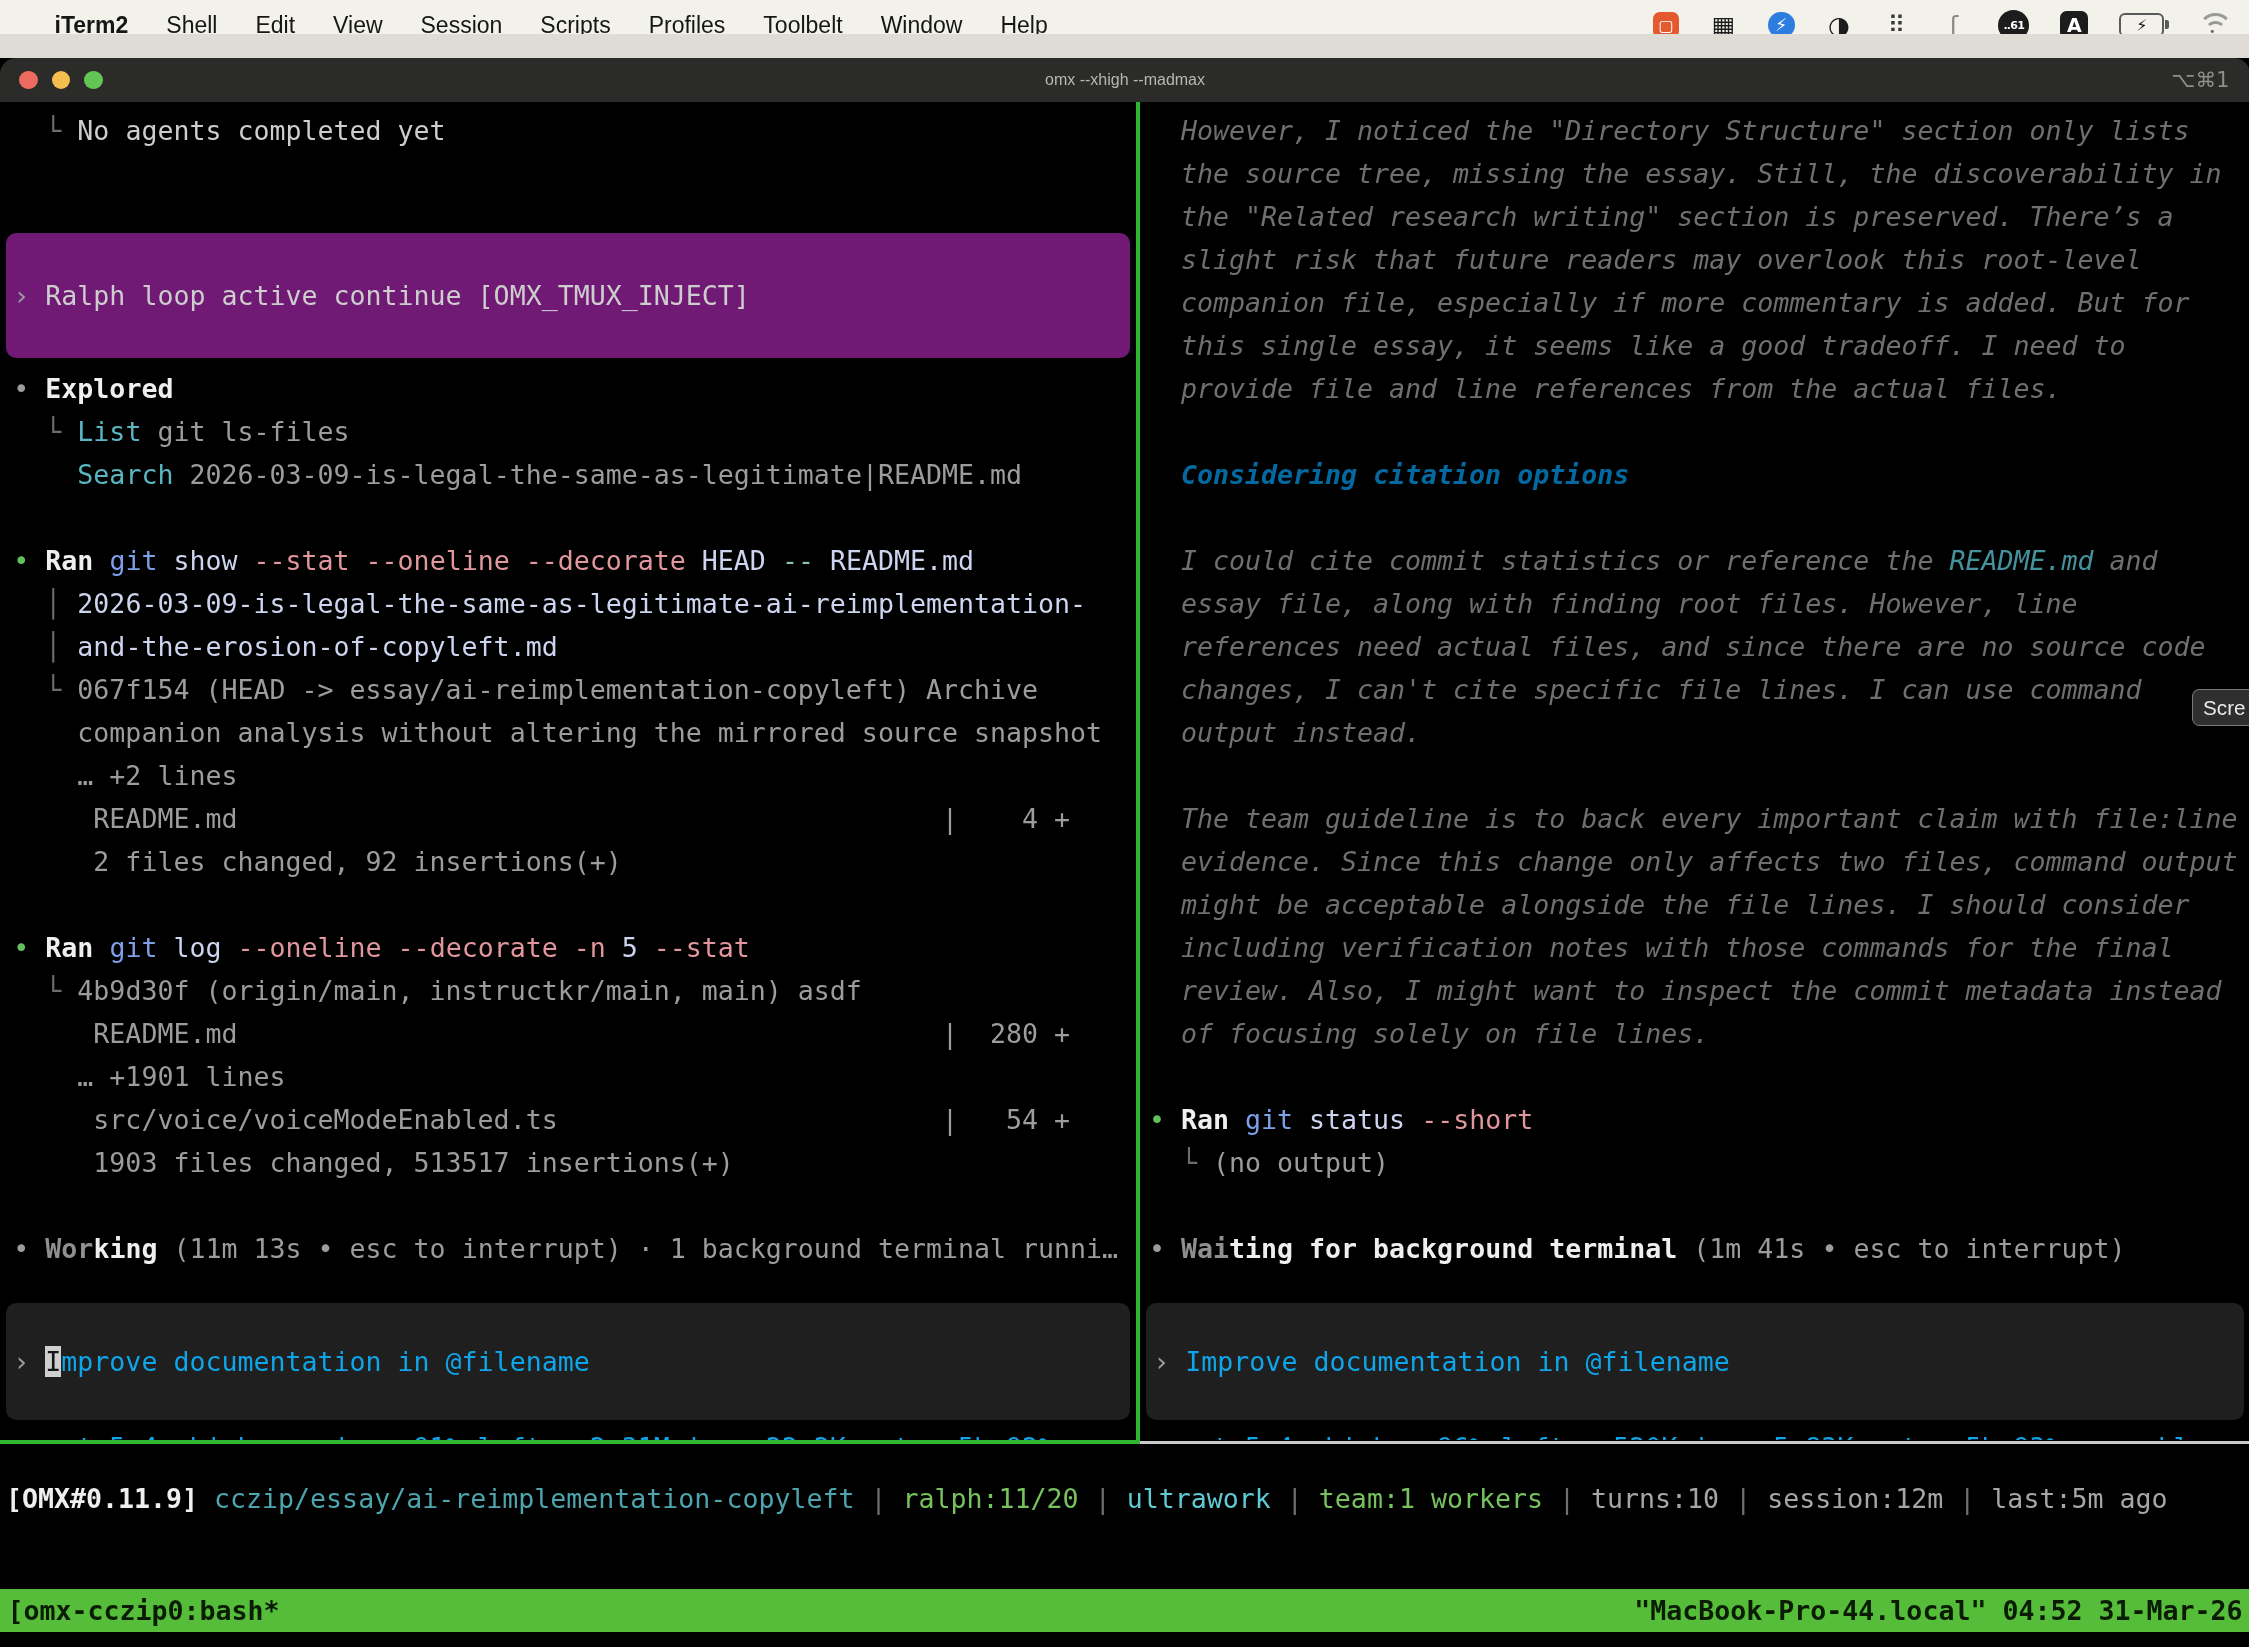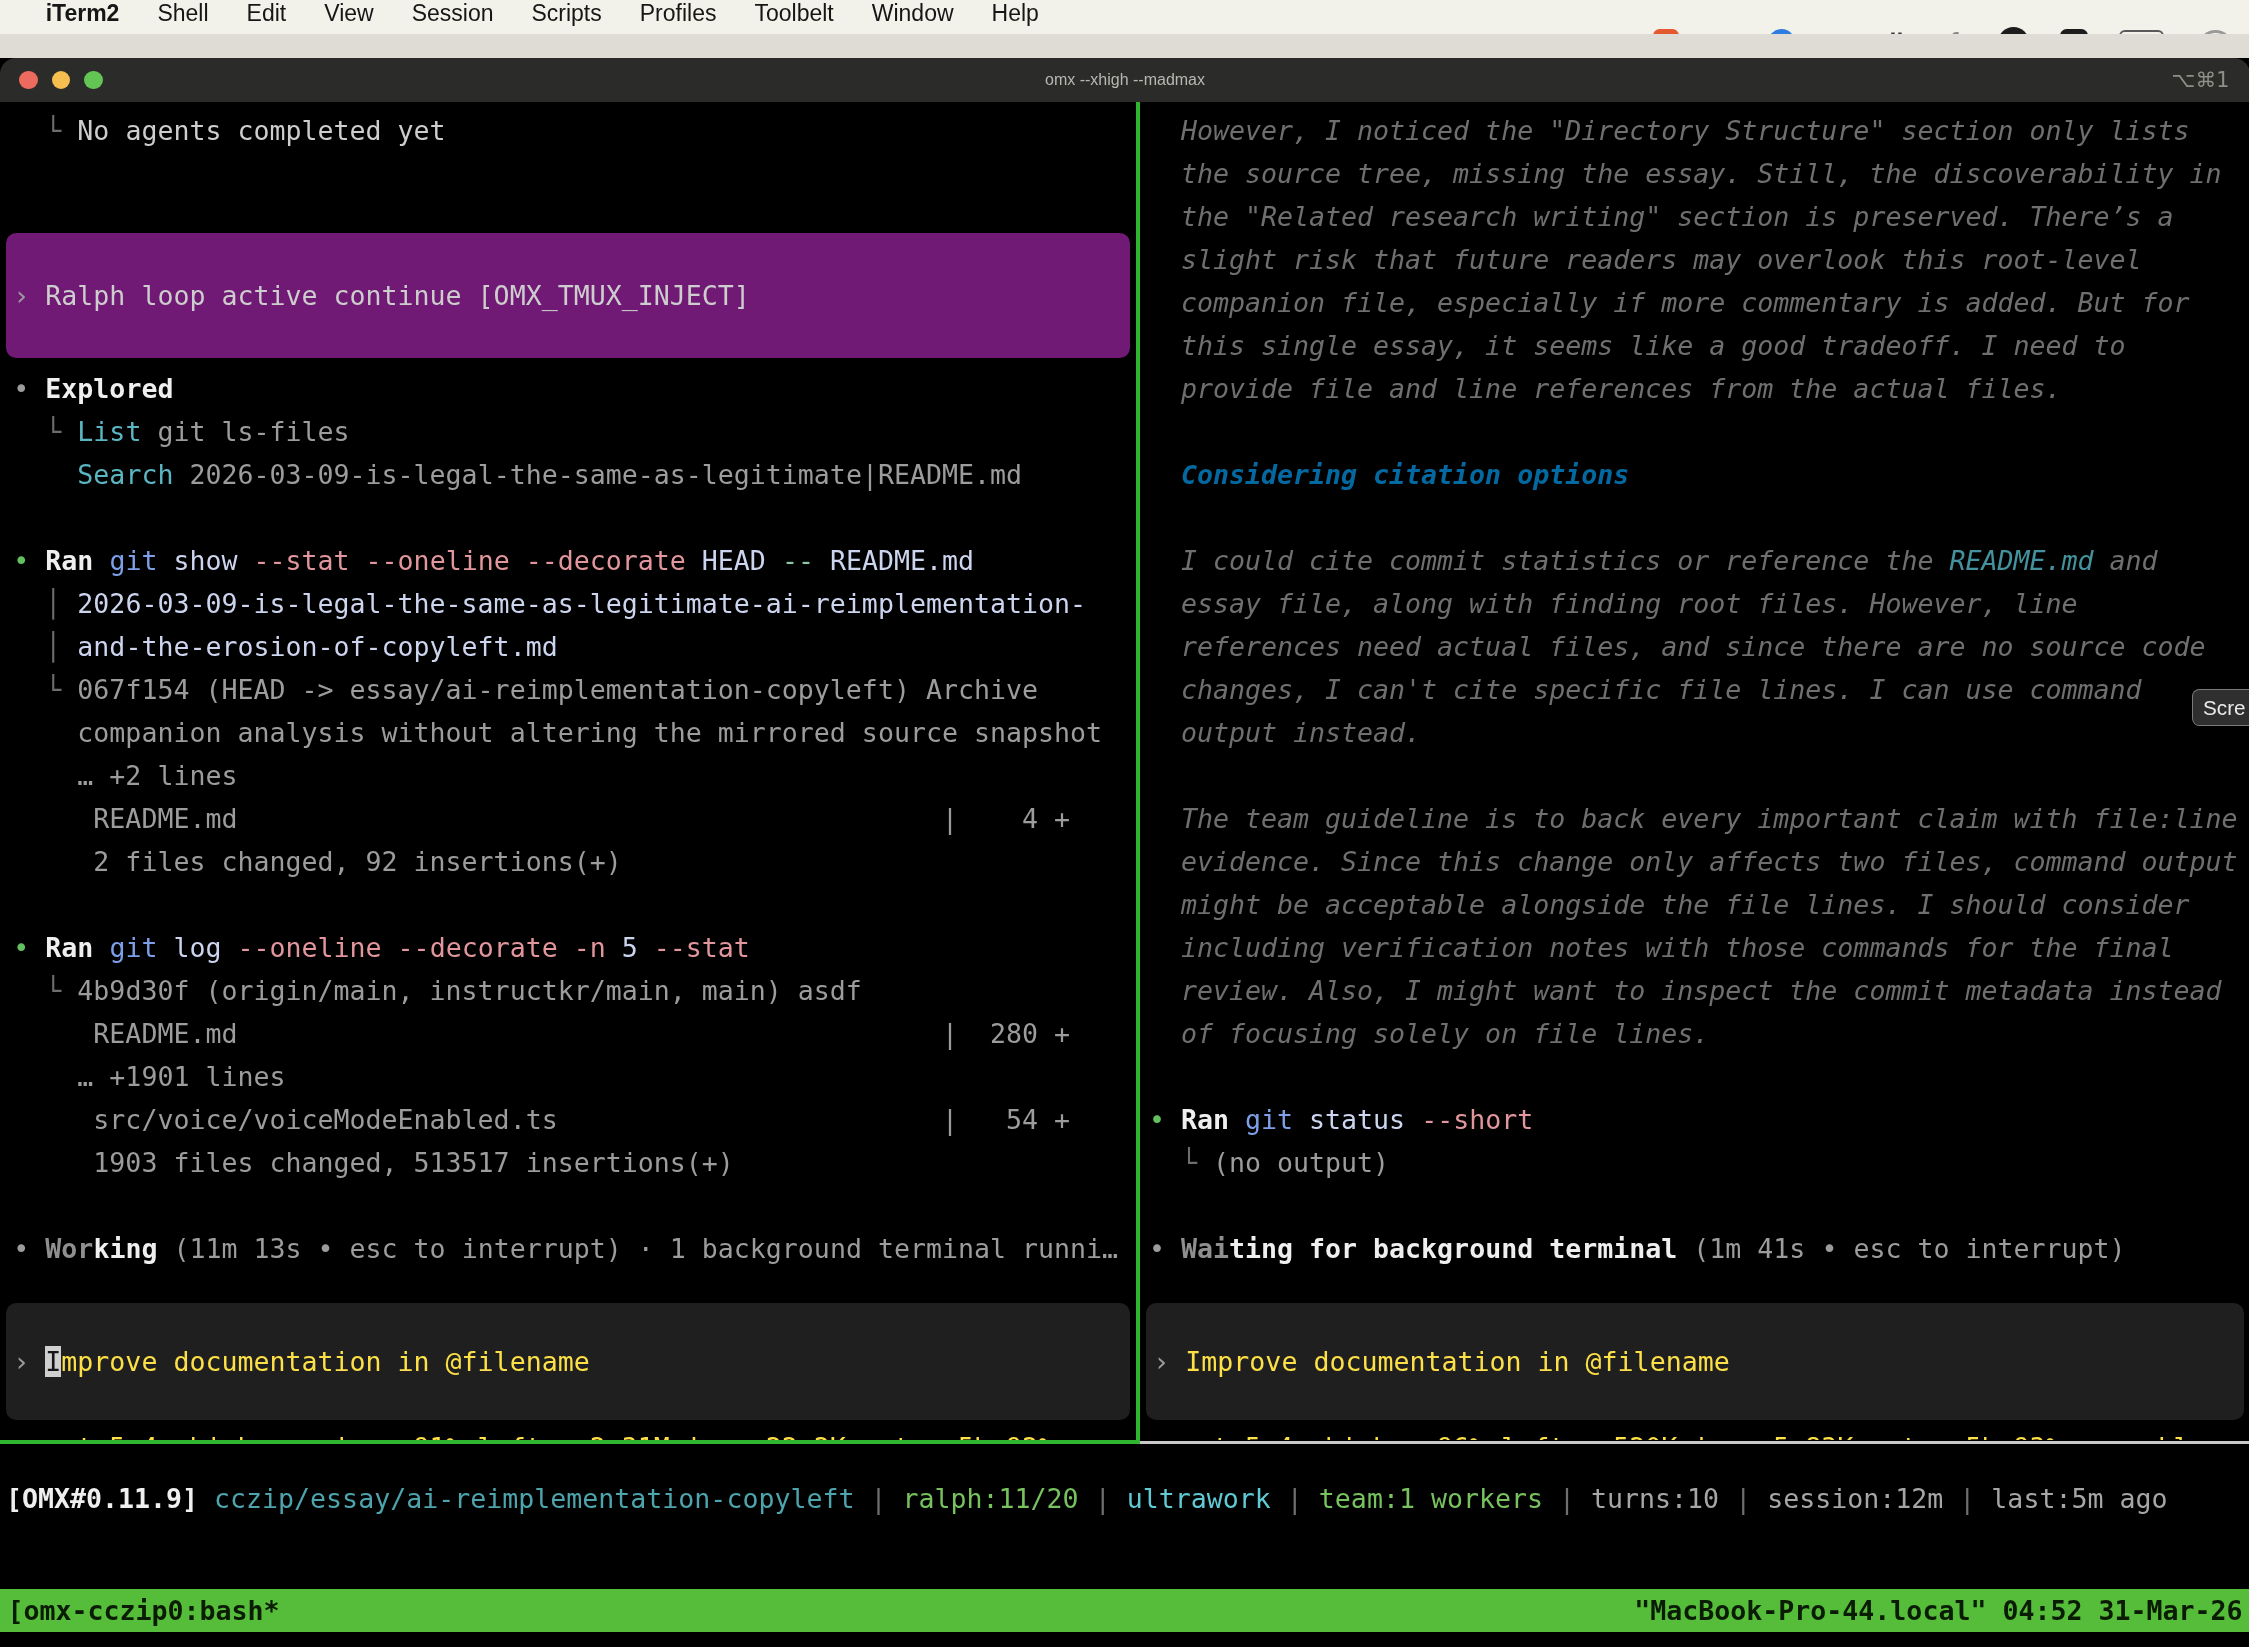--- a/index.html
+++ b/index.html
@@ -1,22 +1,22 @@
 <!DOCTYPE html>
 <html style="font-size:11.8px"><head>
 <meta charset="utf-8">
 <style>
   html,body{margin:0;padding:0;}
   body{width:2250px;height:1648px;background:#000;overflow:hidden;position:relative;
        font-family:"DejaVu Sans Mono",monospace;}
 
   
   .menubar{position:absolute;top:0;left:0;width:2250px;height:50px;background:#f2f1ea;
-           display:flex;padding:0 20.7px;box-sizing:border-box;
-           font-family:"Liberation Sans",sans-serif;font-size:23px;color:#161616;flex-direction:column;}
+           display:flex;align-items:center;padding:0 20.7px;box-sizing:border-box;
+           font-family:"Liberation Sans",sans-serif;font-size:23px;color:#161616;}
   .apple{font-size:25px;margin-right:8.9px;}
   .menu-items{display:flex;gap:38px;margin-left:25px;}
   .menu-items span{white-space:nowrap;}
   .menubar-right{margin-left:auto;display:flex;gap:31px;align-items:center;}
   .mb-icon{height:28px;min-width:26.6px;display:flex;align-items:center;justify-content:center;
            font-size:20.7px;color:#2a2a2a;font-family:"DejaVu Sans",sans-serif;}
   .mb-icon[data-name="screenshot-icon"]{background:#e4592f;color:#fff;border-radius:6.6px;width:26.6px;height:26.6px;font-size:16px;}
   .mb-icon[data-name="keypad-icon"]{font-size:25px;color:#1c1c1c;}
   .mb-icon[data-name="messenger-icon"]{background:#2d7de1;color:#fff;border-radius:50%;width:26.6px;height:26.6px;font-size:17.7px;}
   .mb-icon[data-name="contrast-icon"]{font-size:25px;color:#1c1c1c;}
@@ -94,21 +94,21 @@
   .c-blue{color:#7d9fe8;}
   .c-lav{color:#ccd4ee;}
   .c-pink{color:#e0969c;}
   .c-mint{color:#8cc7a6;}
   .c-grn{color:#63c05e;}
   .c-ital{color:#6f6f6f;font-style:italic;}
   .c-italb{color:#0369a1;font-style:italic;font-weight:bold;margin-top:12px;}
   .c-itlk{color:#43929e;font-style:italic;}
   .c-shim{color:#8f8f8f;font-weight:bold;}
   .c-cur{background:#cfcfcf;color:#151515;}
-  .c-st{color:#fde047;}
+  .c-st{color:#0ea5e9;}
   .c-path{color:#4da4ad;}
   .c-pipe{color:#6f6f6f;}
   .c-cyan{color:#5fc9d4;}
   .c-lime{color:#77c25e;}
   .c-gry2{color:#a6a6a6;}
 </style>
 </head>
 <body>
 
 <div class="menubar" data-name="menu-bar">

